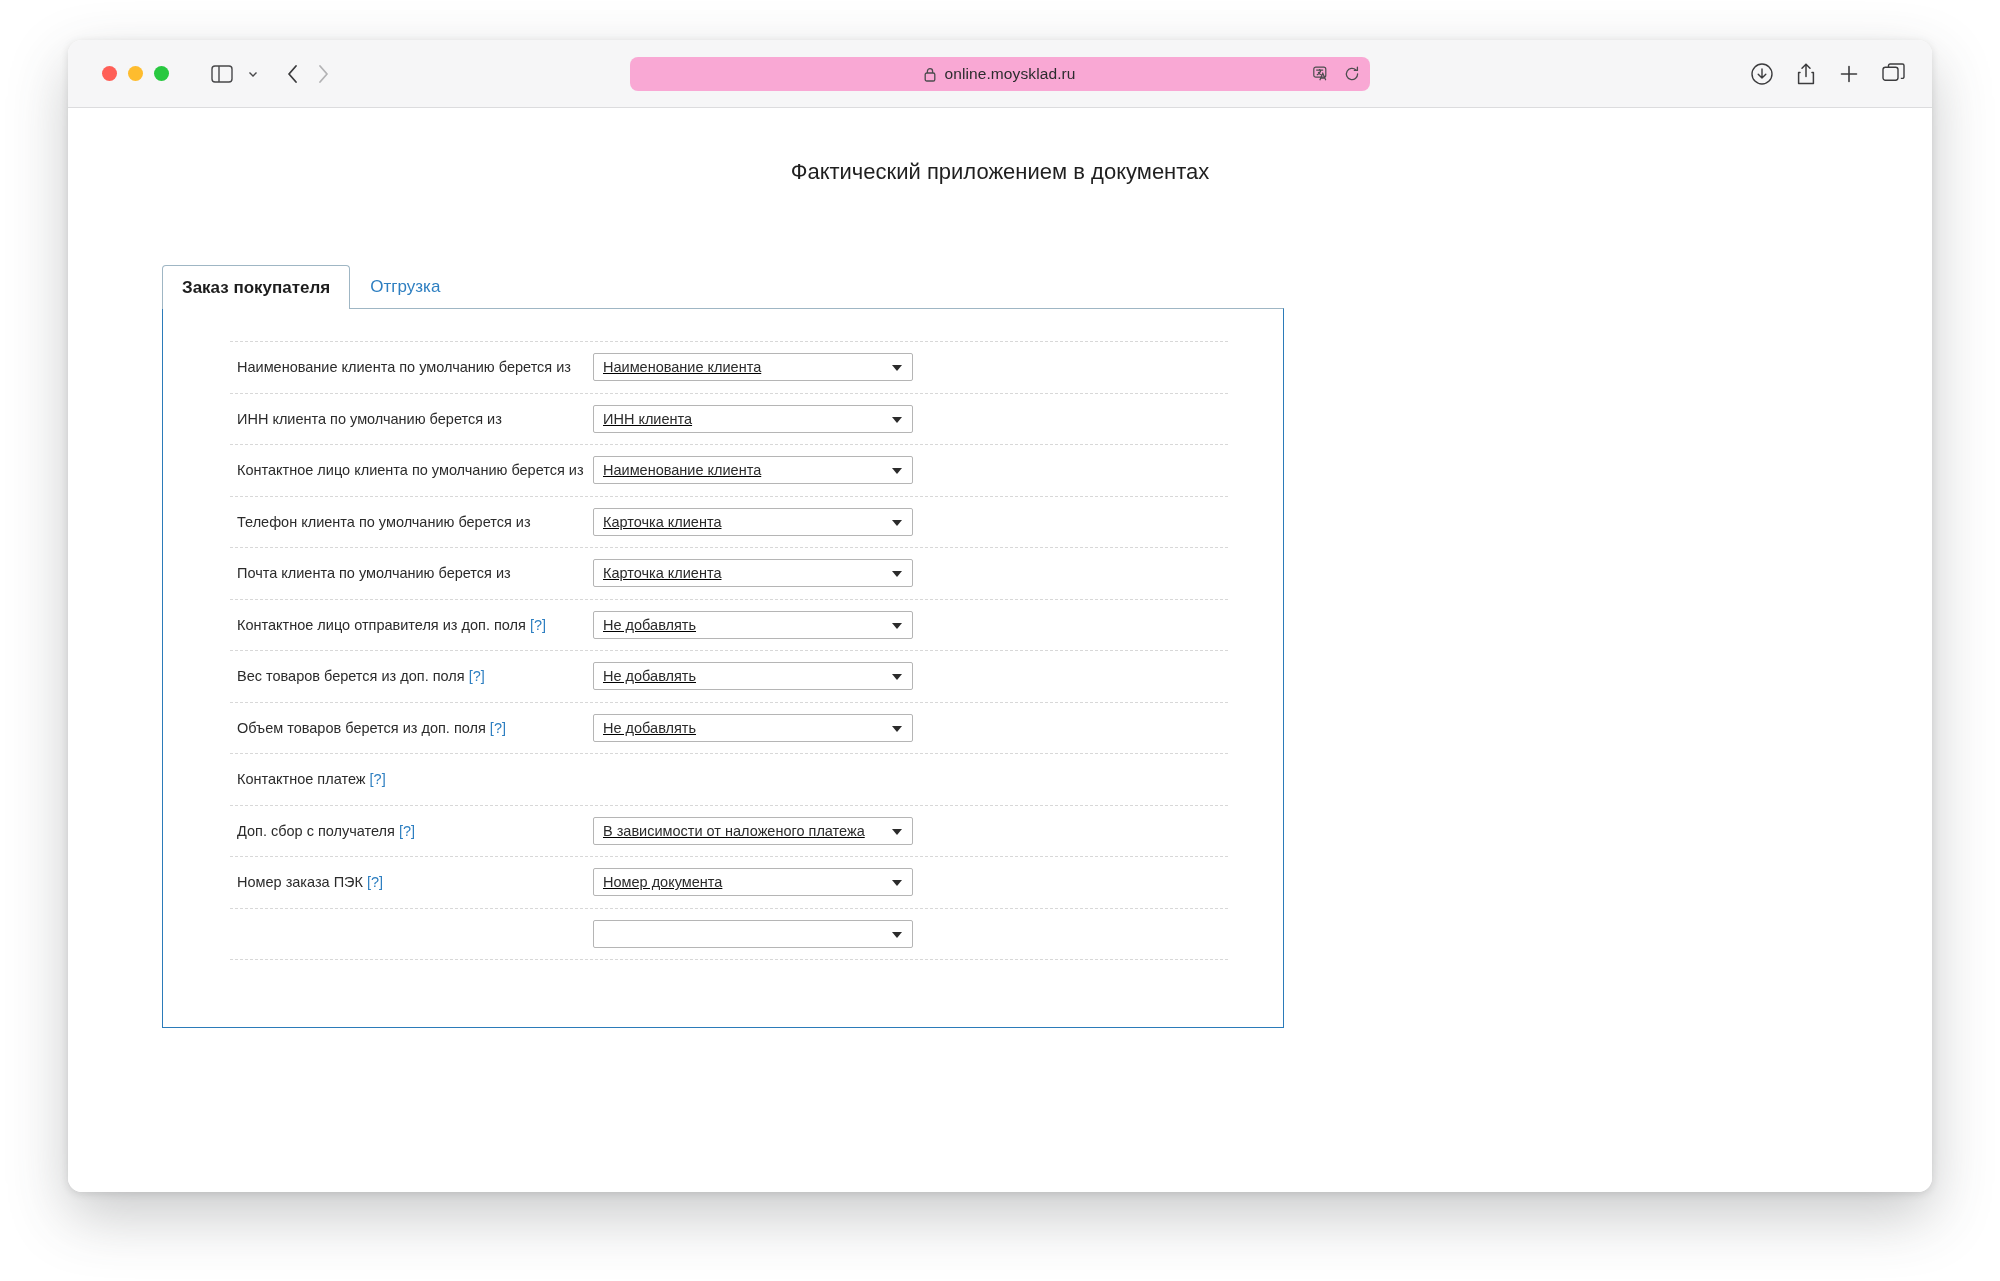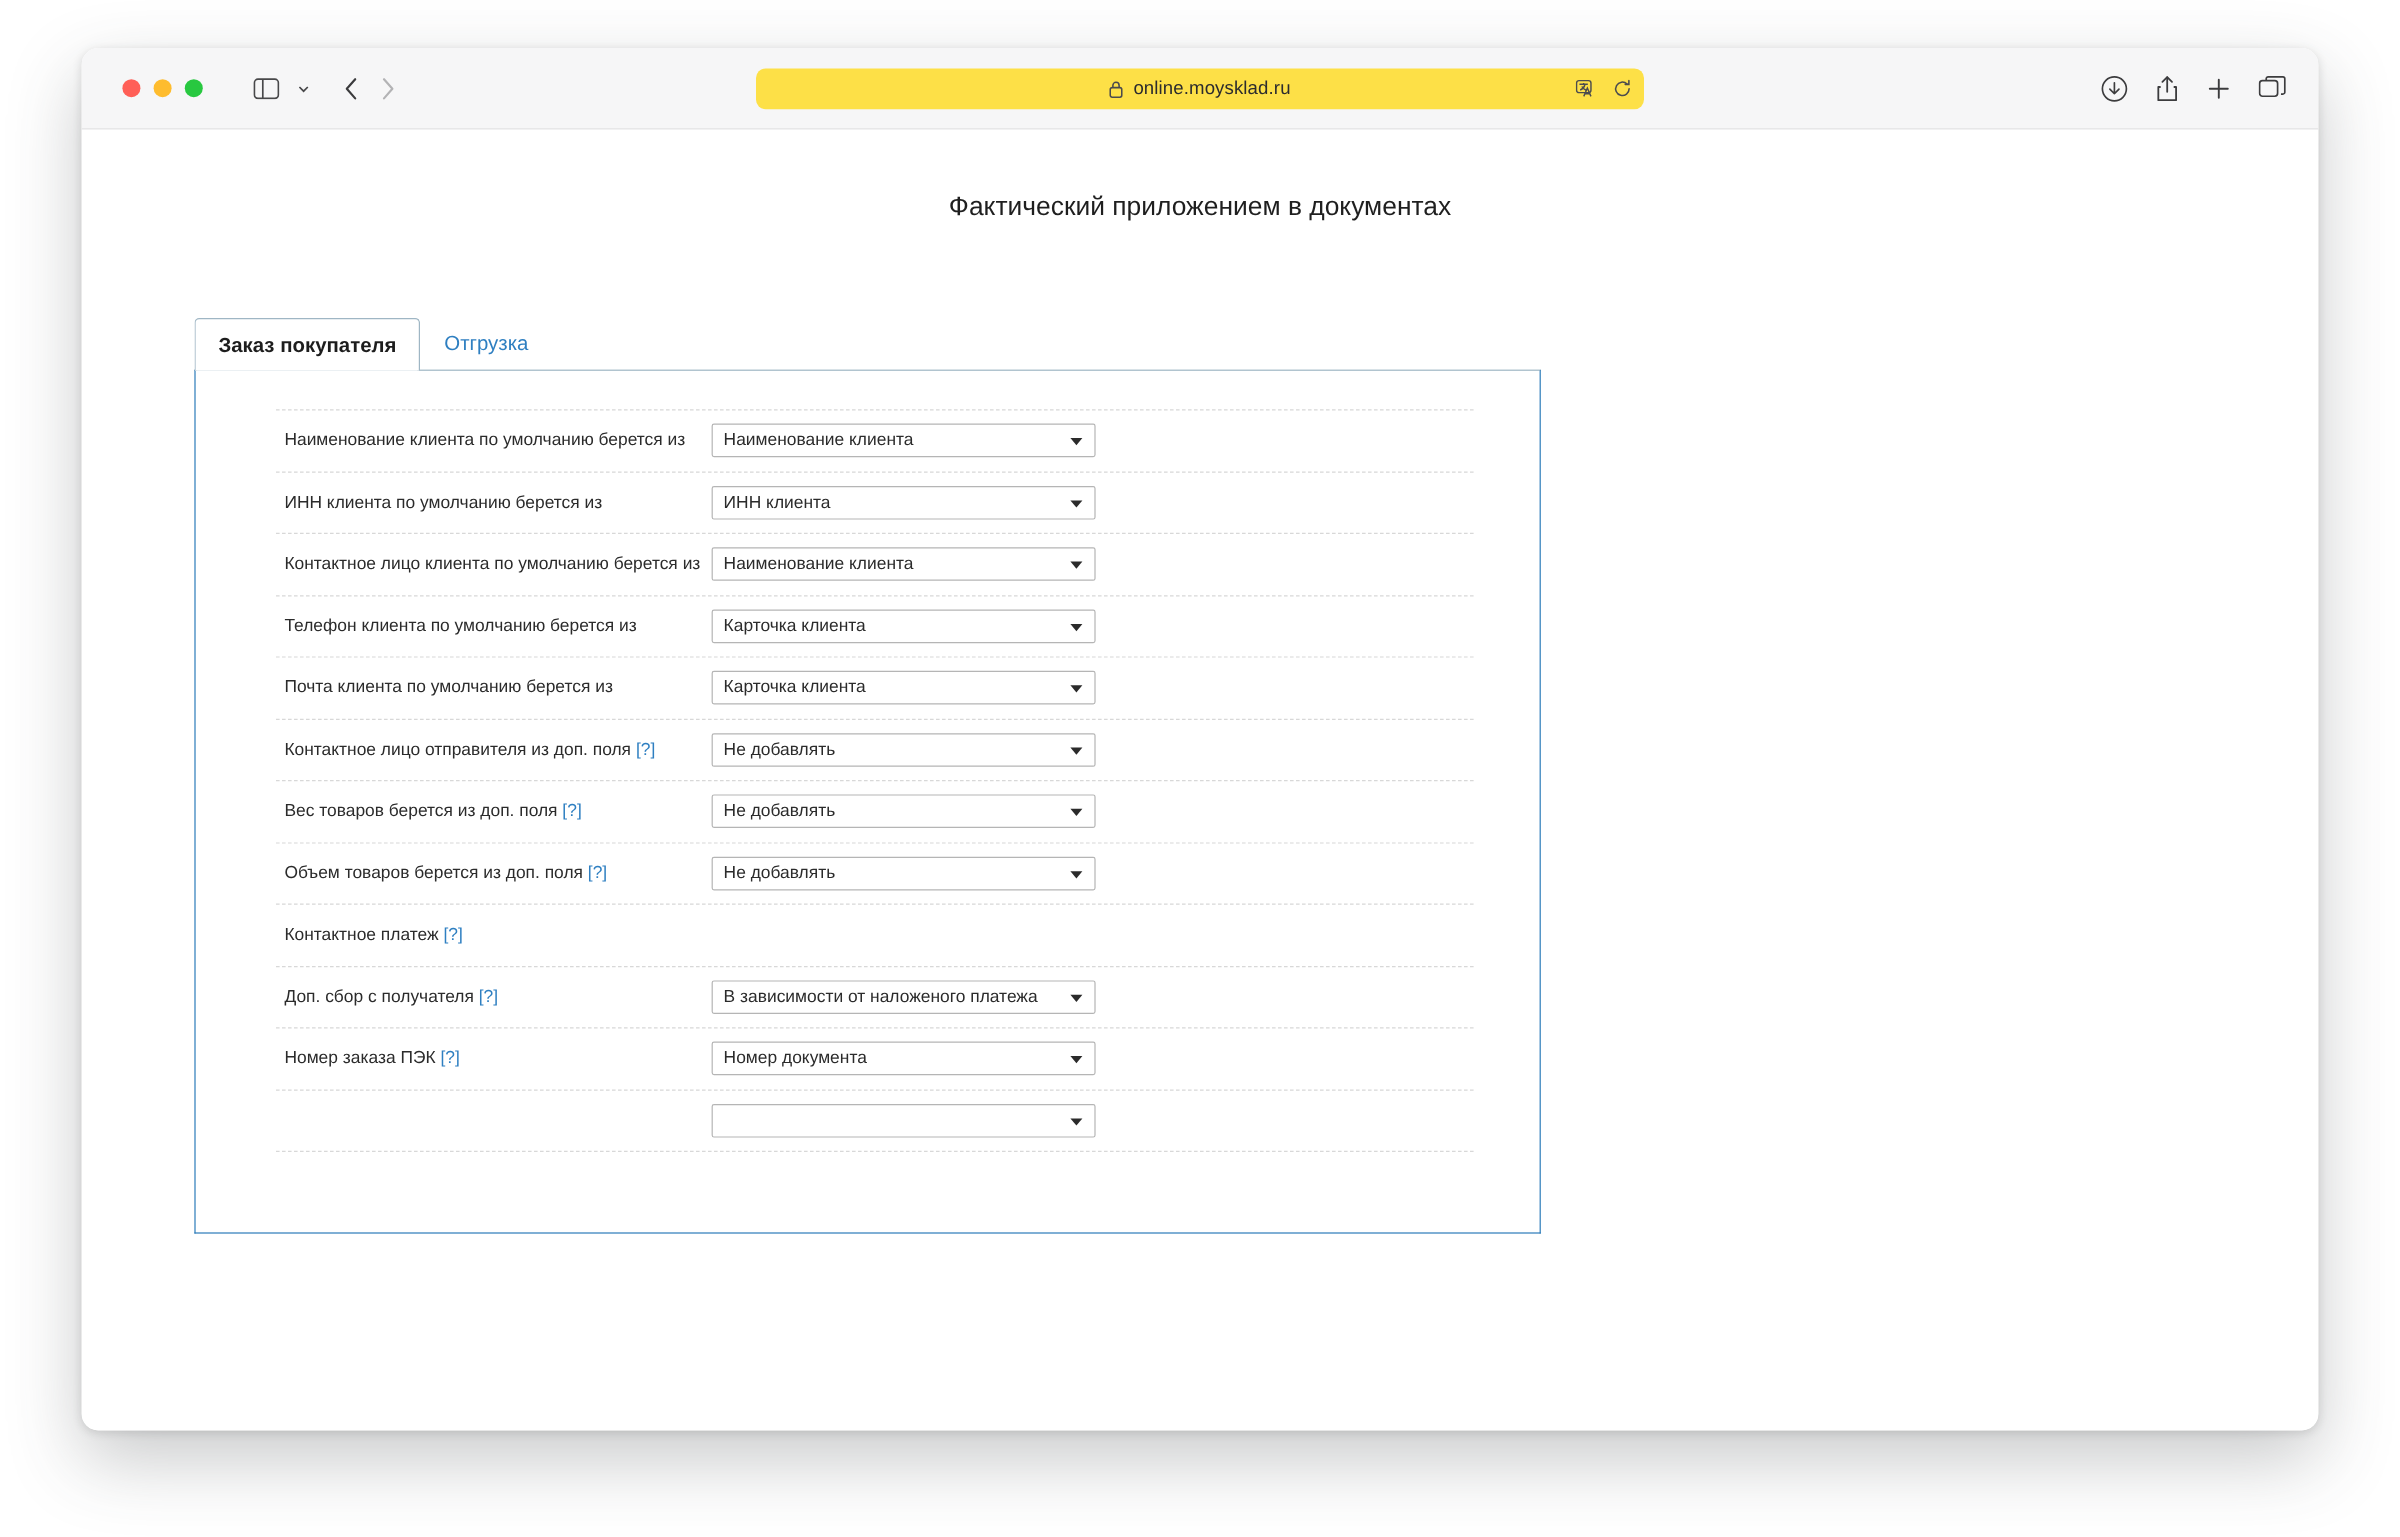--- a/index.html
+++ b/index.html
@@ -89,21 +89,21 @@
   .urlbar-wrap {
     position: absolute;
     left: 50%;
     transform: translateX(-50%);
     top: 17px;
     width: 740px;
   }
   .urlbar {
     position: relative;
     height: 34px;
-    background: #fde047;
+    background: #f9a8d4;
     border-radius: 8px;
     display: flex;
     align-items: center;
     justify-content: center;
     font-size: 15.5px;
     color: #2c2c2e;
     letter-spacing: 0.1px;
   }
   .urlbar .lock {
     margin-right: 8px;
@@ -245,20 +245,21 @@
     top: 50%;
     margin-top: -2px;
     width: 0; height: 0;
     border-left: 5px solid transparent;
     border-right: 5px solid transparent;
     border-top: 6px solid #2b2b2b;
   }
 
   .select-cell {
     padding-left: 8px;
+    text-decoration: underline;
   }
 
   svg { display: block; }
 </style>
 </head>
 <body>
 
 <div class="page">
 
   <div class="browser-window">

